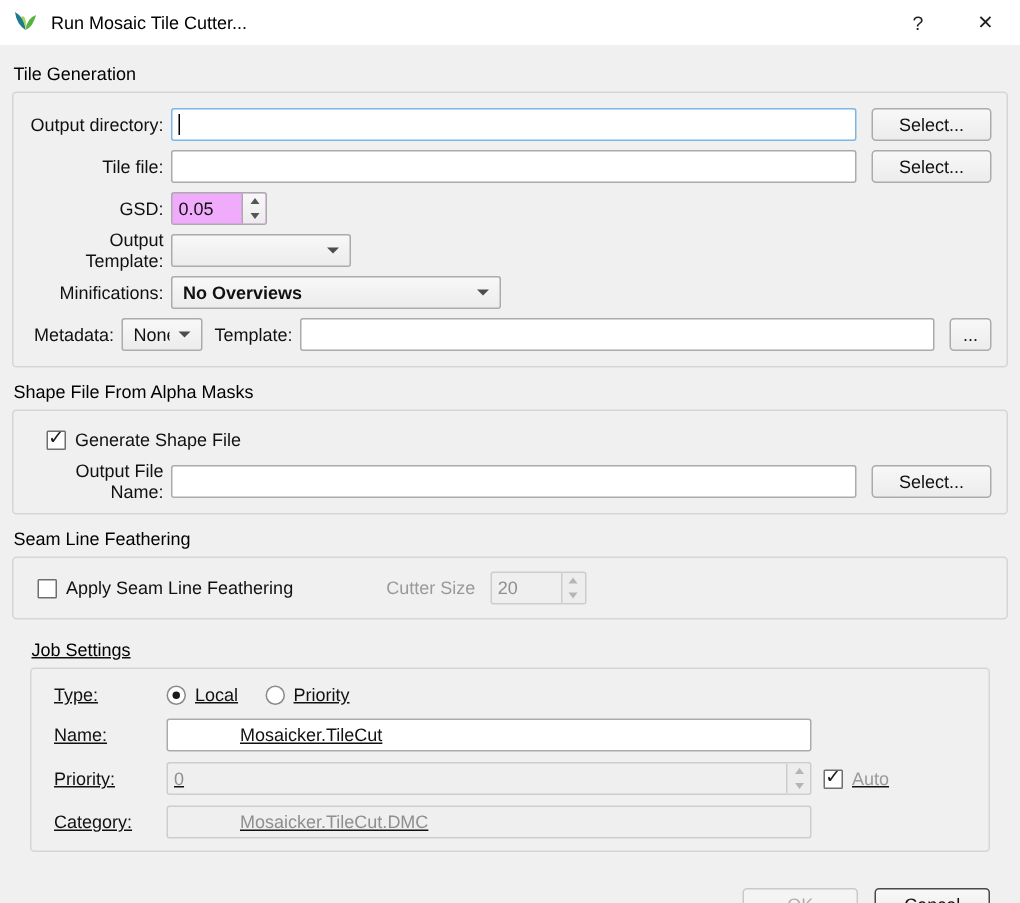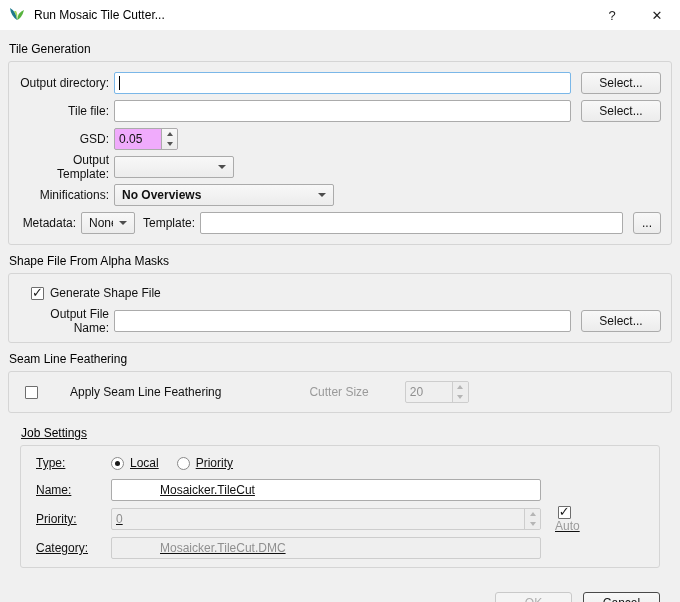--- a/index.html
+++ b/index.html
@@ -89,25 +89,25 @@
   
   .job-frame { margin:0 12px; }
   .jrow { display:flex; align-items:center; height:22px; margin-bottom:7px; padding-left:5px; }
   .jrow:last-child { margin-bottom:0; }
   .jrow.type-row { height:18px; }
   .jlbl { width:75px; text-align:left; flex:none; }
   .jfield { width:430px; flex:none;padding-left:48px; }
   .radio-item { display:flex; align-items:center; margin-right:18px; }
   .prio-spin { width:430px; }
   .prio-spin .spin-text { flex:1; width:auto; }
-  .auto-wrap { display:flex; align-items:center; margin-left:8px;flex-direction:column; }
+  .auto-wrap { display:flex; align-items:center; margin-left:8px; }
 
   
   .seam-frame { padding:8px 10px; }
-  .seam-row { height:24px; margin-bottom:0;gap:26px; }
+  .seam-row { height:24px; margin-bottom:0; }
   .ws-label { margin-left:62px; margin-right:10px; }
 
   
   .footer { display:flex; justify-content:flex-end; align-items:flex-end; margin-top:24px; padding-right:12px; }
   .footer .btn { width:77px; margin-left:11px; }
 
   .shape-cb-row { height:18px; margin-bottom:8px; padding-left:12px; }
   .seam-cb { margin-left:6px; }
 </style>
 </head>

